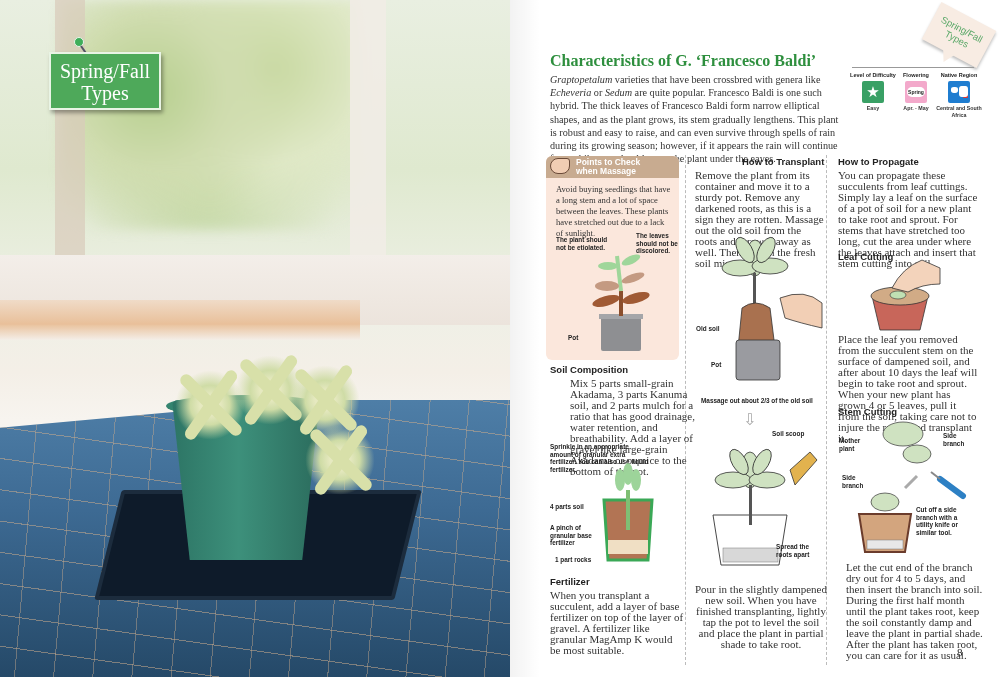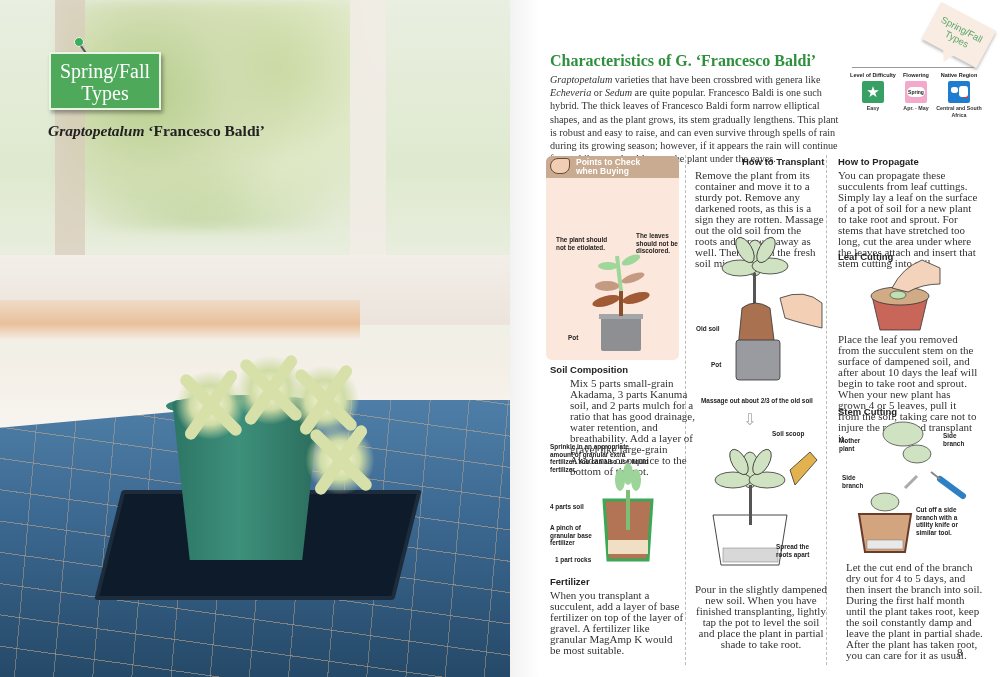--- a/index.html
+++ b/index.html
@@ -98,24 +98,20 @@
   <div class="rosette" style="left:235px;top:355px;"></div>
   <div class="rosette" style="left:290px;top:365px;"></div>
   <div class="rosette" style="left:305px;top:425px;"></div>
 
   <div class="pin"></div>
   <div class="pin-string"></div>
   <div class="spring-tag">
     <div>Spring/Fall</div>
     <div>Types</div>
   </div>
-  <div class="plant-name">
-    <i>Graptopetalum</i>
-    <span>‘Francesco Baldi’</span>
-  </div>
 </div>
 
 <div class="text-page"></div>
 <div class="gutter-shadow"></div>
 
 <div class="corner-tag">
   <div>Spring/Fall</div>
   <div>Types</div>
 </div>
 
@@ -141,22 +137,23 @@
   <div class="stat-val">Central and South Africa</div>
 </div>
 
 <div class="col-divider" style="left:685px;"></div>
 <div class="col-divider" style="left:826px;"></div>
 
 <div class="buy-box">
   <div class="buy-head">
     <div class="hand-icon"></div>
     <div>Points to Check</div>
-    <div>when Buying</div>
+    <div>when Massage</div>
   </div>
+  <div class="buy-body">Avoid buying seedlings that have a long stem and a lot of space between the leaves. These plants have stretched out due to a lack of sunlight.</div>
   <svg style="position:absolute;left:35px;top:90px;" width="80" height="110">
     <rect x="20" y="70" width="40" height="35" fill="#8e8f92" rx="2"></rect>
     <rect x="18" y="68" width="44" height="5" fill="#a5a6a9"></rect>
     <path d="M40 70 L40 45" stroke="#8b4e2c" stroke-width="4"></path>
     <path d="M40 45 L36 10" stroke="#9fd69a" stroke-width="4"></path>
     <ellipse cx="25" cy="55" rx="14" ry="5" fill="#a05a34" transform="rotate(-15 25 55)"></ellipse>
     <ellipse cx="55" cy="52" rx="14" ry="5" fill="#a05a34" transform="rotate(-15 55 52)"></ellipse>
     <ellipse cx="26" cy="40" rx="12" ry="5" fill="#c49a82"></ellipse>
     <ellipse cx="52" cy="32" rx="12" ry="4" fill="#c49a82" transform="rotate(-20 52 32)"></ellipse>
     <ellipse cx="27" cy="20" rx="10" ry="4" fill="#9fd69a"></ellipse>

